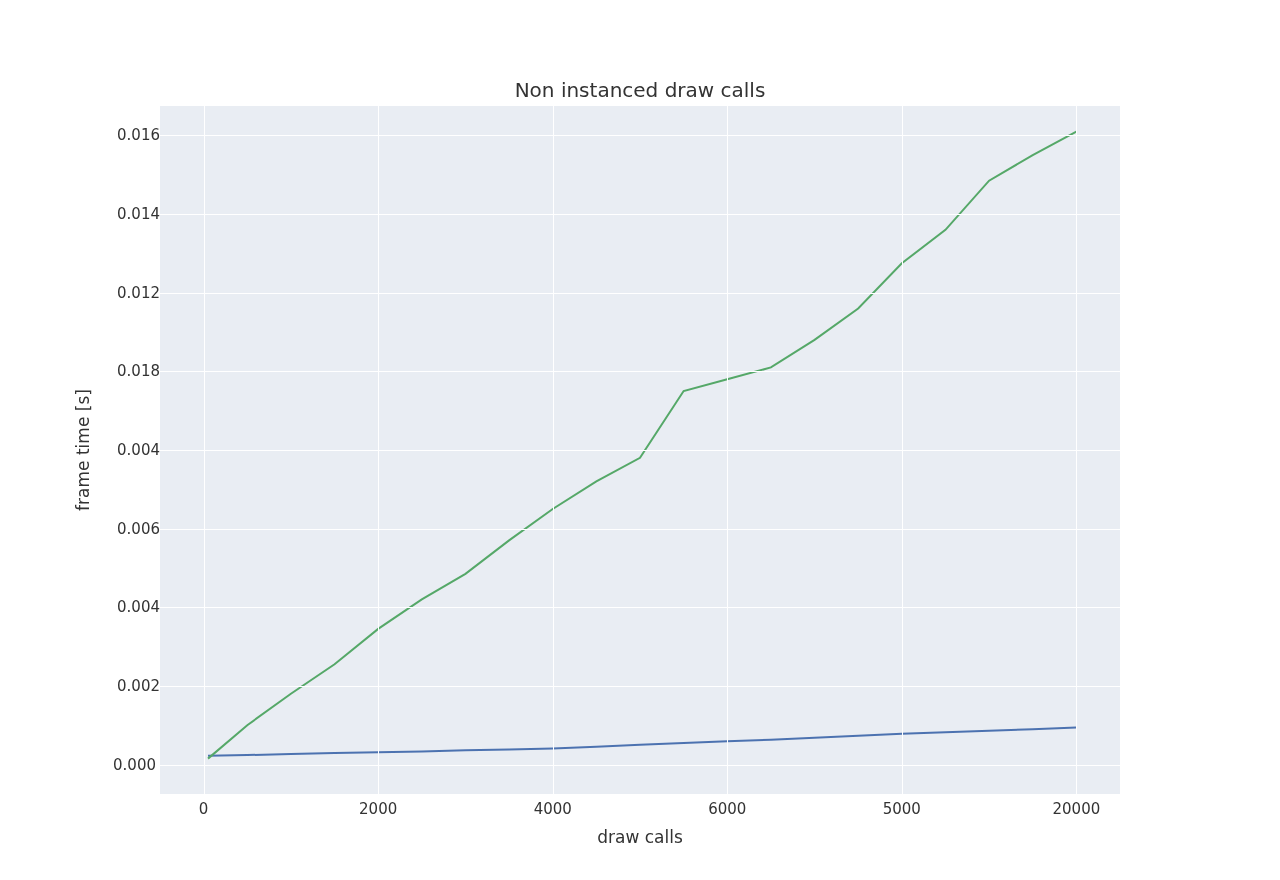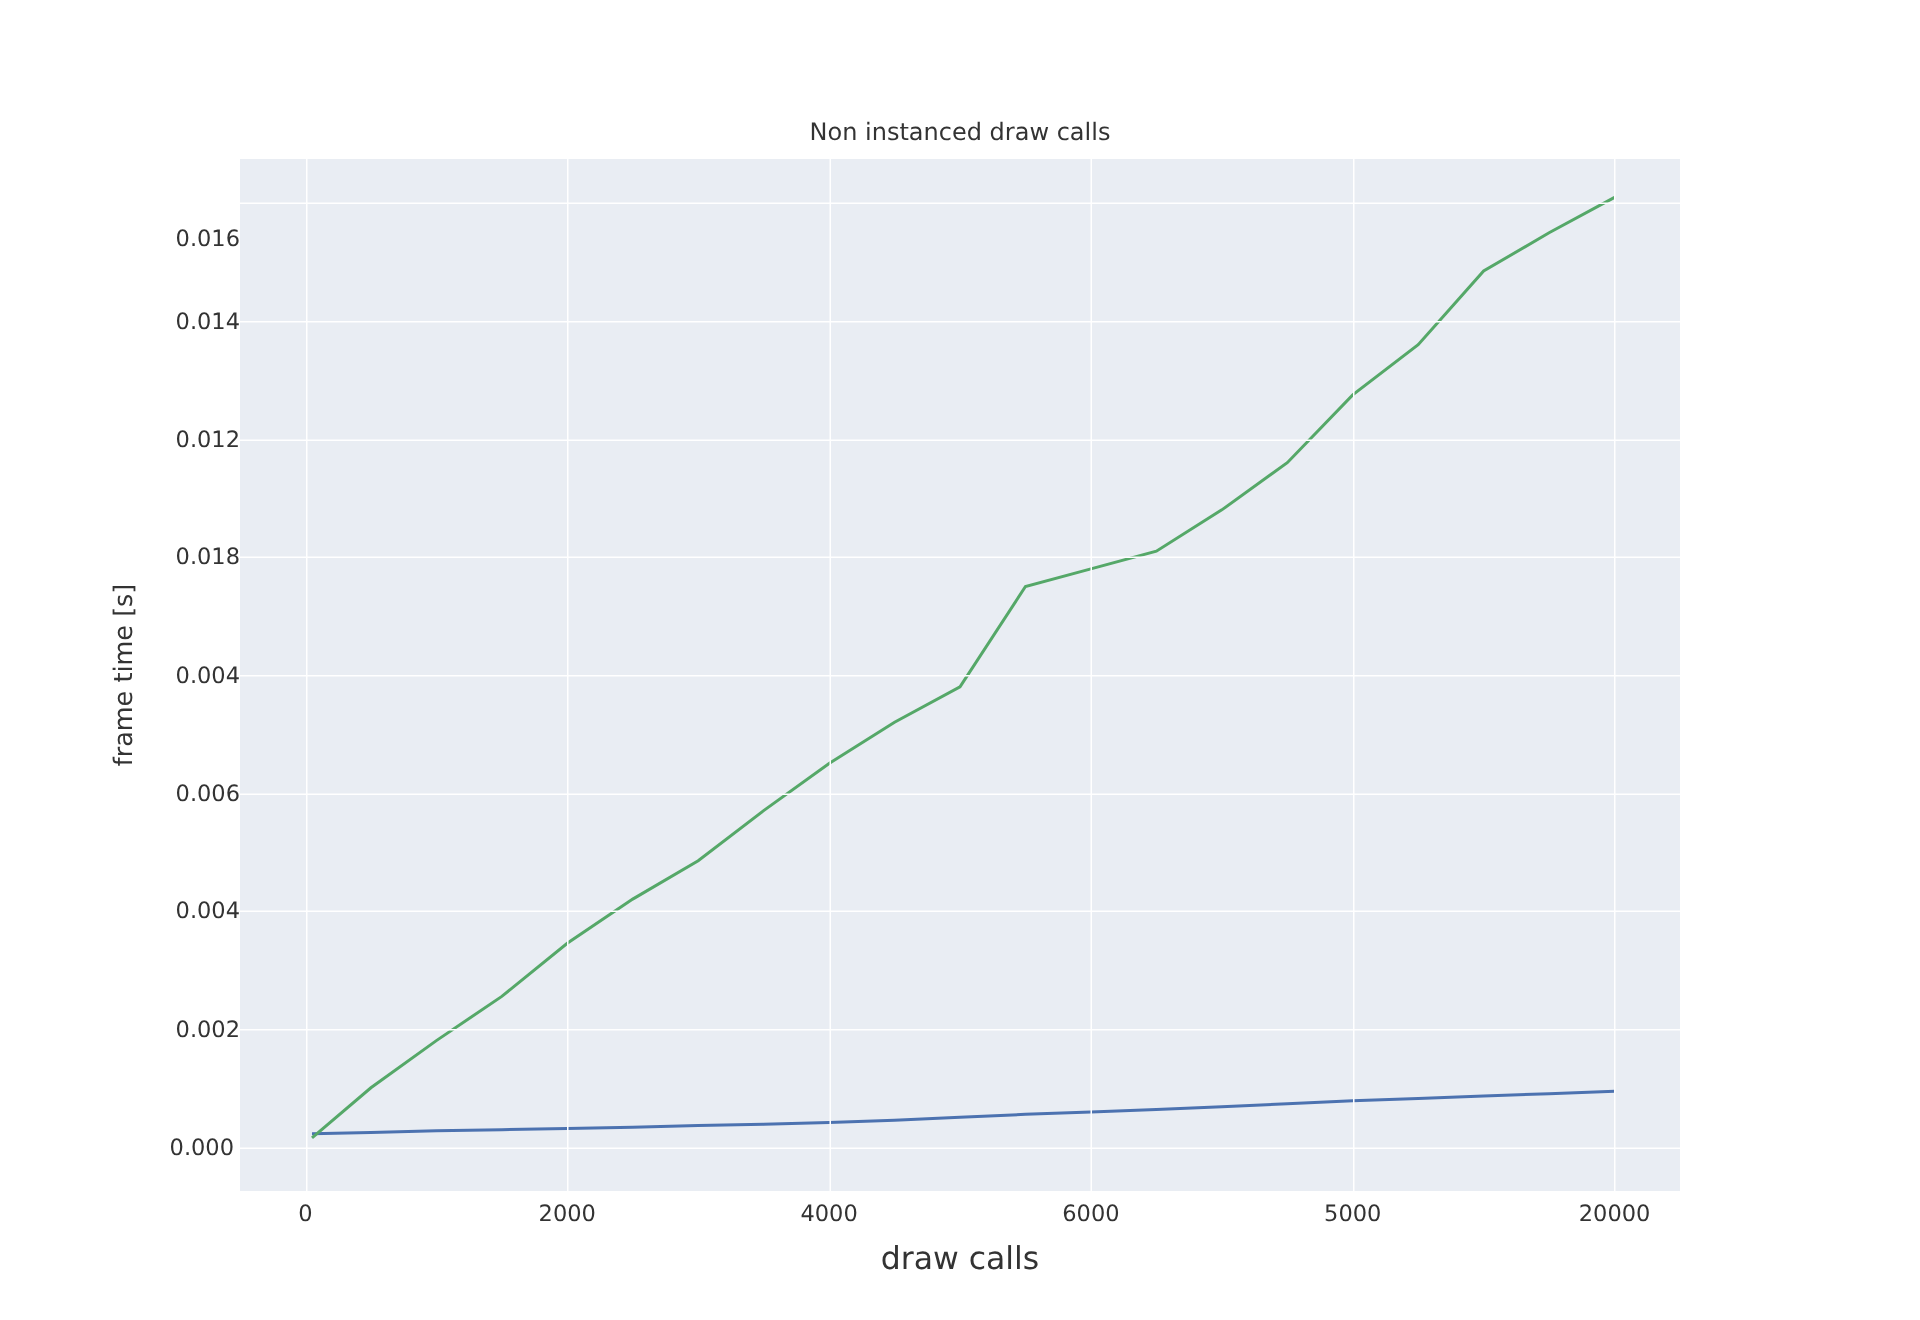--- a/index.html
+++ b/index.html
@@ -29,28 +29,28 @@
   .ticklabel {
     position: absolute;
     font-size: 15px;
     color: #333333;
     white-space: nowrap;
   }
   .xticklabel { transform: translate(-50%, 6px); }
   .yticklabel { transform: translate(-100%, -50%); left: -8px; }
   .title {
     position: absolute;
-    font-size: 16px;
+    font-size: 20px;
     color: #333333;
     transform: translateX(-50%);
     white-space: nowrap;
   }
   .xlabel {
     position: absolute;
-    font-size: 21px;
+    font-size: 17px;
     transform: translateX(-50%);
     white-space: nowrap;
   }
   .ylabel {
     position: absolute;
     font-size: 17px;
     transform: translate(-50%, -50%) rotate(-90deg);
     white-space: nowrap;
   }
   .legend {
@@ -120,14 +120,14 @@
     <div class="ticklabel xticklabel" style="left: 901.818px; top: 794px;">5000</div>
     <div class="ticklabel xticklabel" style="left: 1076.36px; top: 794px;">20000</div>
     <div class="ticklabel yticklabel" style="left: 156px; top: 764.514px;">0.000</div>
     <div class="ticklabel yticklabel" style="left: 160px; top: 685.886px;">0.002</div>
     <div class="ticklabel yticklabel" style="left: 160px; top: 607.257px;">0.004</div>
     <div class="ticklabel yticklabel" style="left: 160px; top: 528.629px;">0.006</div>
     <div class="ticklabel yticklabel" style="left: 160px; top: 450px;">0.004</div>
     <div class="ticklabel yticklabel" style="left: 160px; top: 371.371px;">0.018</div>
     <div class="ticklabel yticklabel" style="left: 160px; top: 292.743px;">0.012</div>
     <div class="ticklabel yticklabel" style="left: 160px; top: 214.114px;">0.014</div>
-    <div class="ticklabel yticklabel" style="left: 160px; top: 135.486px; margin-top: 24px;">0.016</div>
+    <div class="ticklabel yticklabel" style="left: 160px; top: 135.486px;">0.016</div>
   </div>
 
 </body></html>

